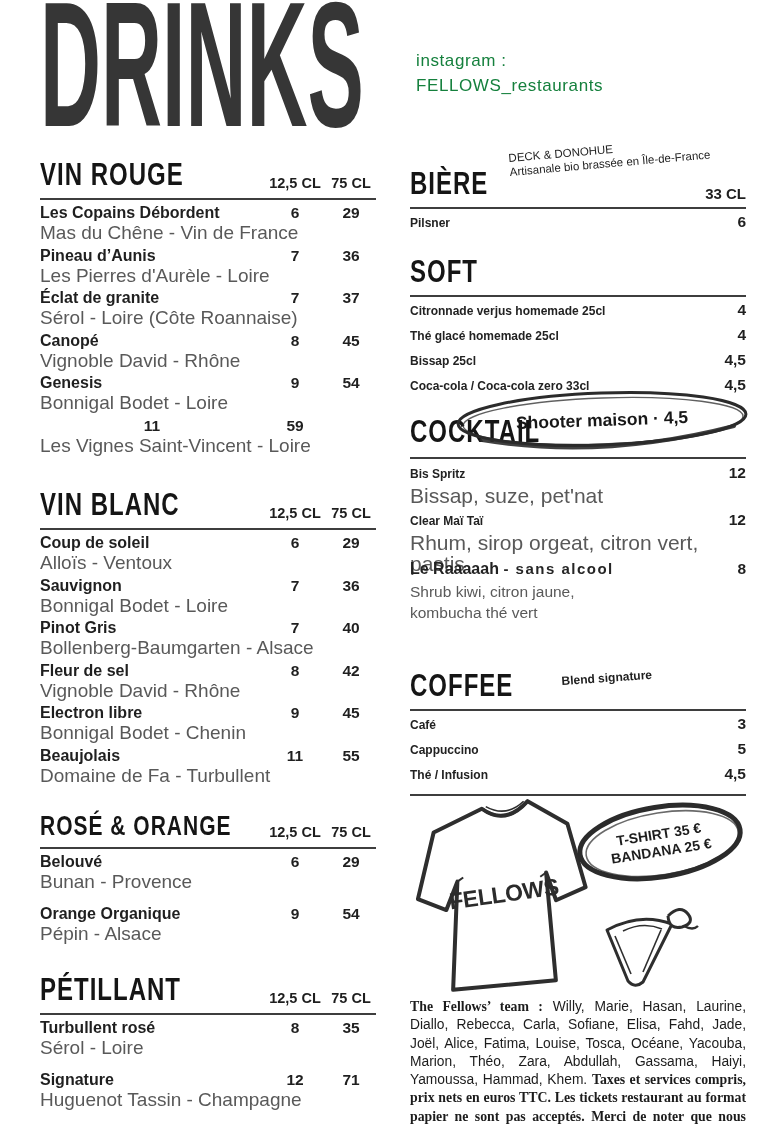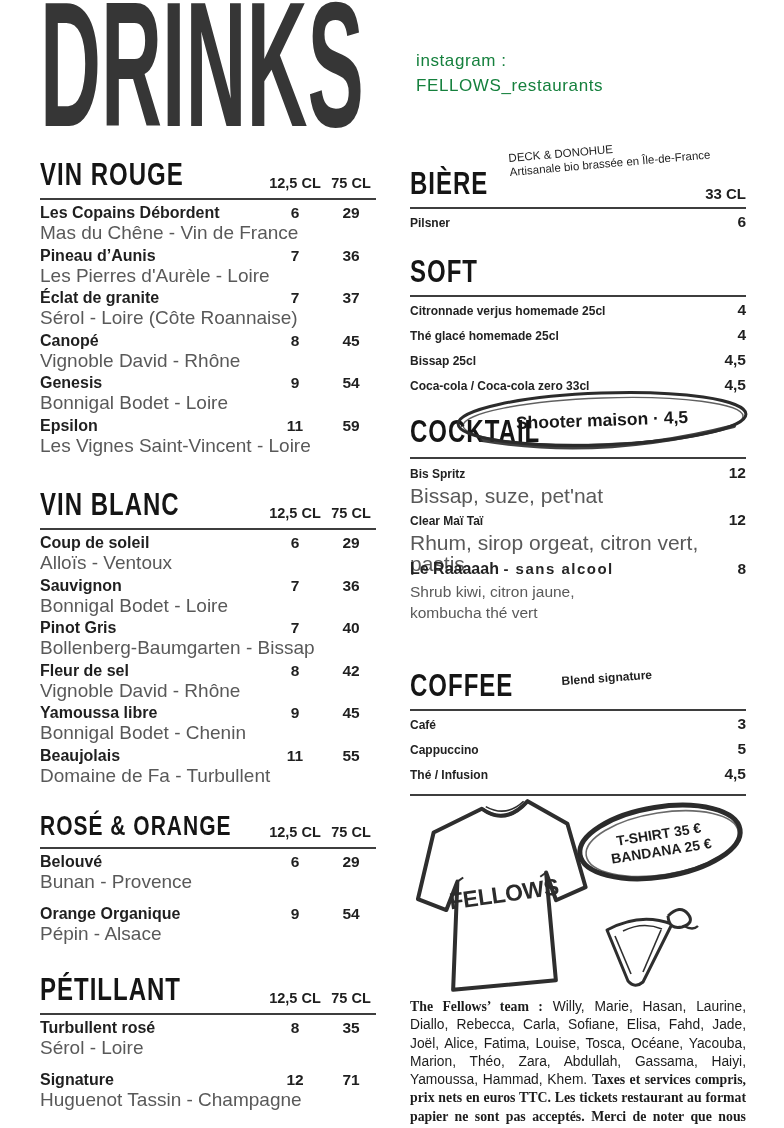--- a/index.html
+++ b/index.html
@@ -137,21 +137,20 @@
             <div class="wrow">
               <span class="wname">Genesis</span>
               <span class="wp">9</span>
               <span class="wp">54</span>
             </div>
             <div class="wdesc">Bonnigal Bodet - Loire</div>
           </div>
 
           <div class="wpair">
             <div class="wrow">
-              <span class="wname">Epsilon</span>
               <span class="wp">11</span>
               <span class="wp">59</span>
             </div>
             <div class="wdesc">Les Vignes Saint-Vincent - Loire</div>
           </div>
         </div>
     </div>
 
     <div class="wsec" id="sec-blanc">
       <div class="whead">
@@ -179,35 +178,35 @@
             </div>
             <div class="wdesc">Bonnigal Bodet - Loire</div>
           </div>
 
           <div class="wpair">
             <div class="wrow">
               <span class="wname">Pinot Gris</span>
               <span class="wp">7</span>
               <span class="wp">40</span>
             </div>
-            <div class="wdesc">Bollenberg-Baumgarten - Bissap</div>
+            <div class="wdesc">Bollenberg-Baumgarten - Alsace</div>
           </div>
 
           <div class="wpair">
             <div class="wrow">
               <span class="wname">Fleur de sel</span>
               <span class="wp">8</span>
               <span class="wp">42</span>
             </div>
             <div class="wdesc">Vignoble David - Rhône</div>
           </div>
 
           <div class="wpair">
             <div class="wrow">
-              <span class="wname">Yamoussa libre</span>
+              <span class="wname">Electron libre</span>
               <span class="wp">9</span>
               <span class="wp">45</span>
             </div>
             <div class="wdesc">Bonnigal Bodet - Chenin</div>
           </div>
 
           <div class="wpair">
             <div class="wrow">
               <span class="wname">Beaujolais</span>
               <span class="wp">11</span>

